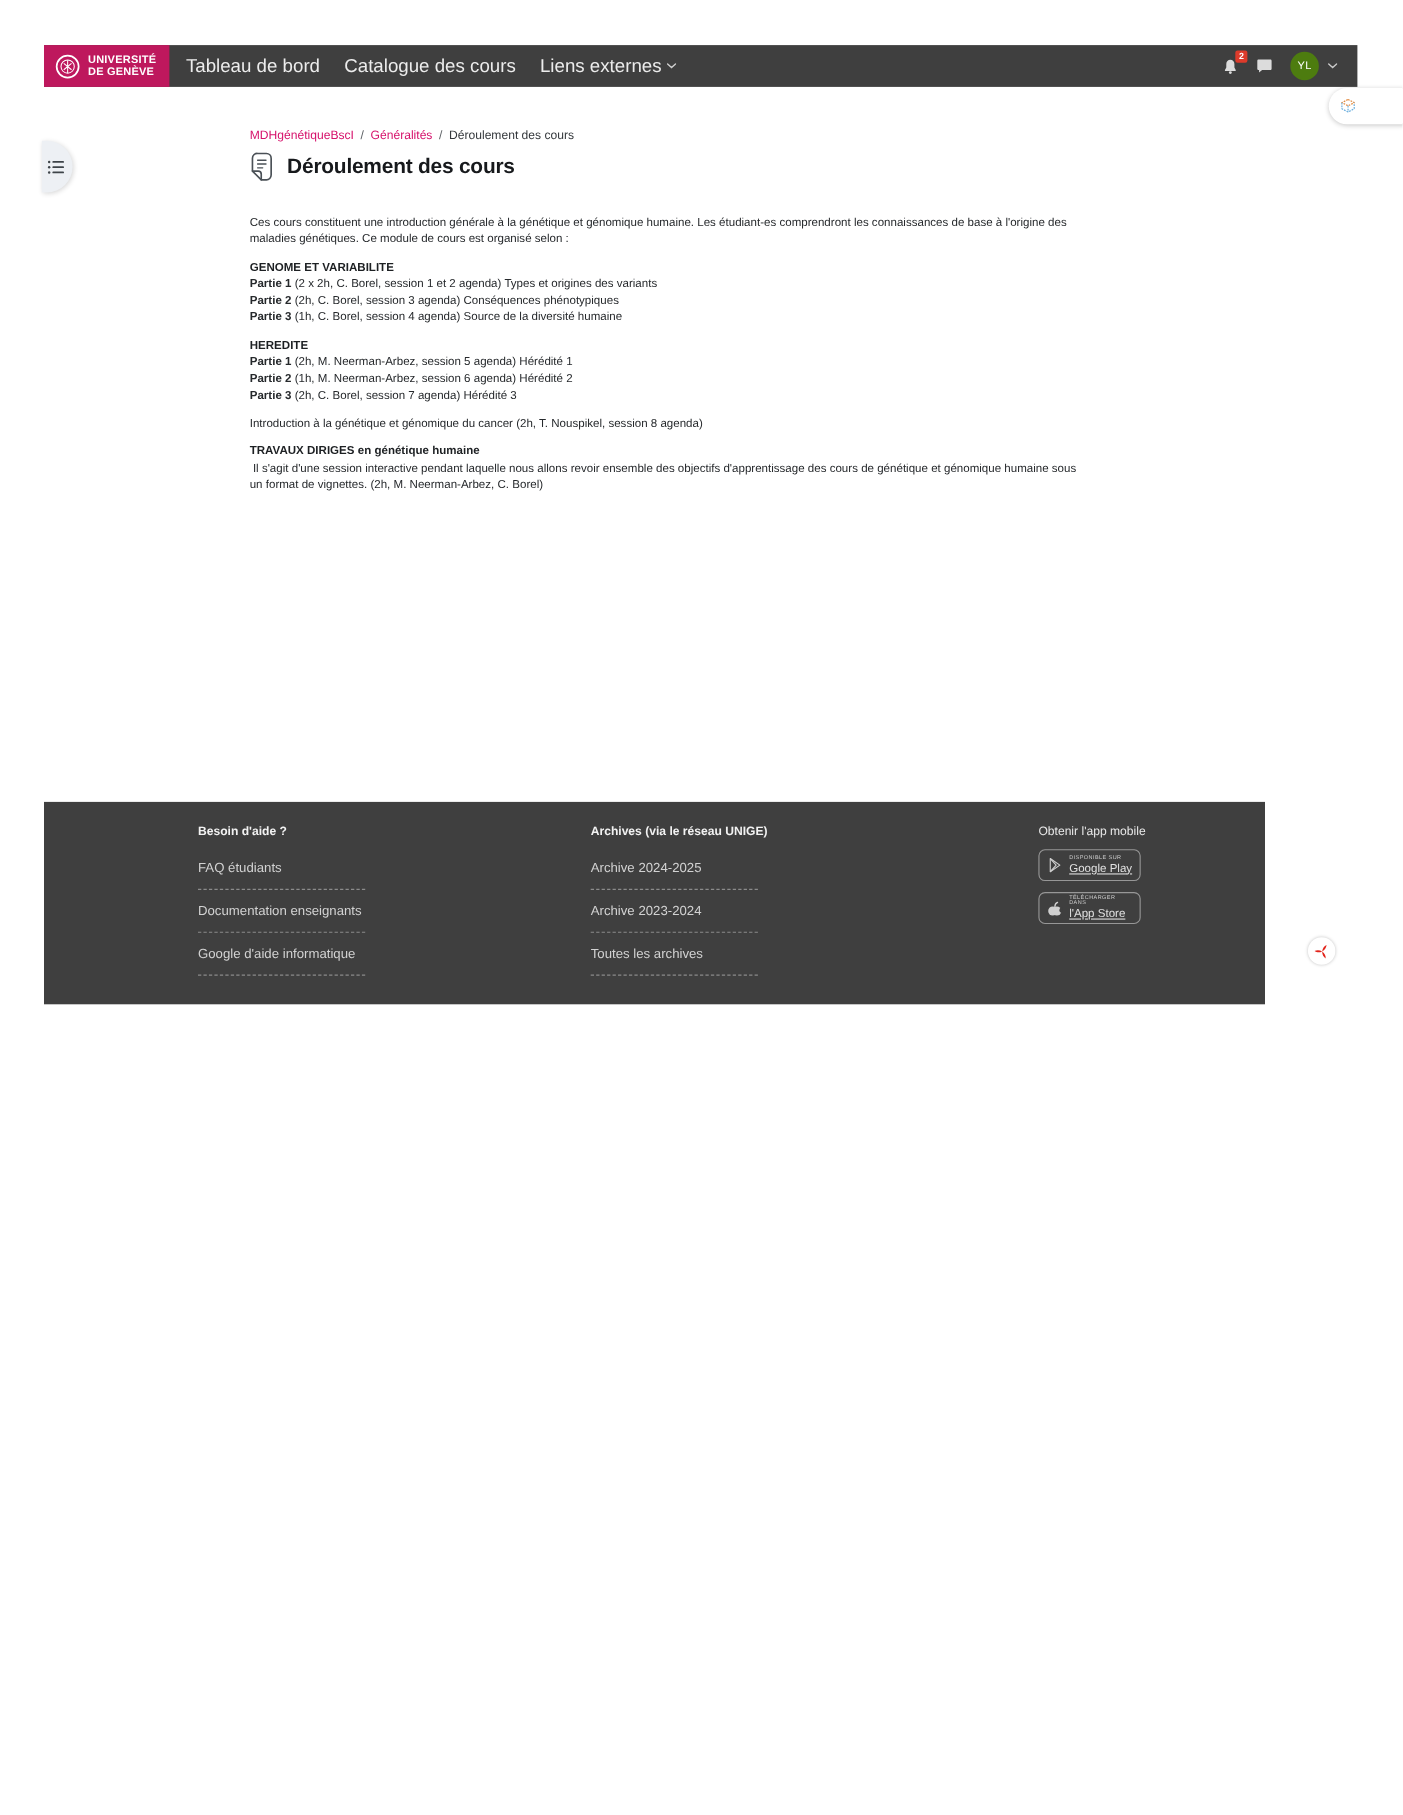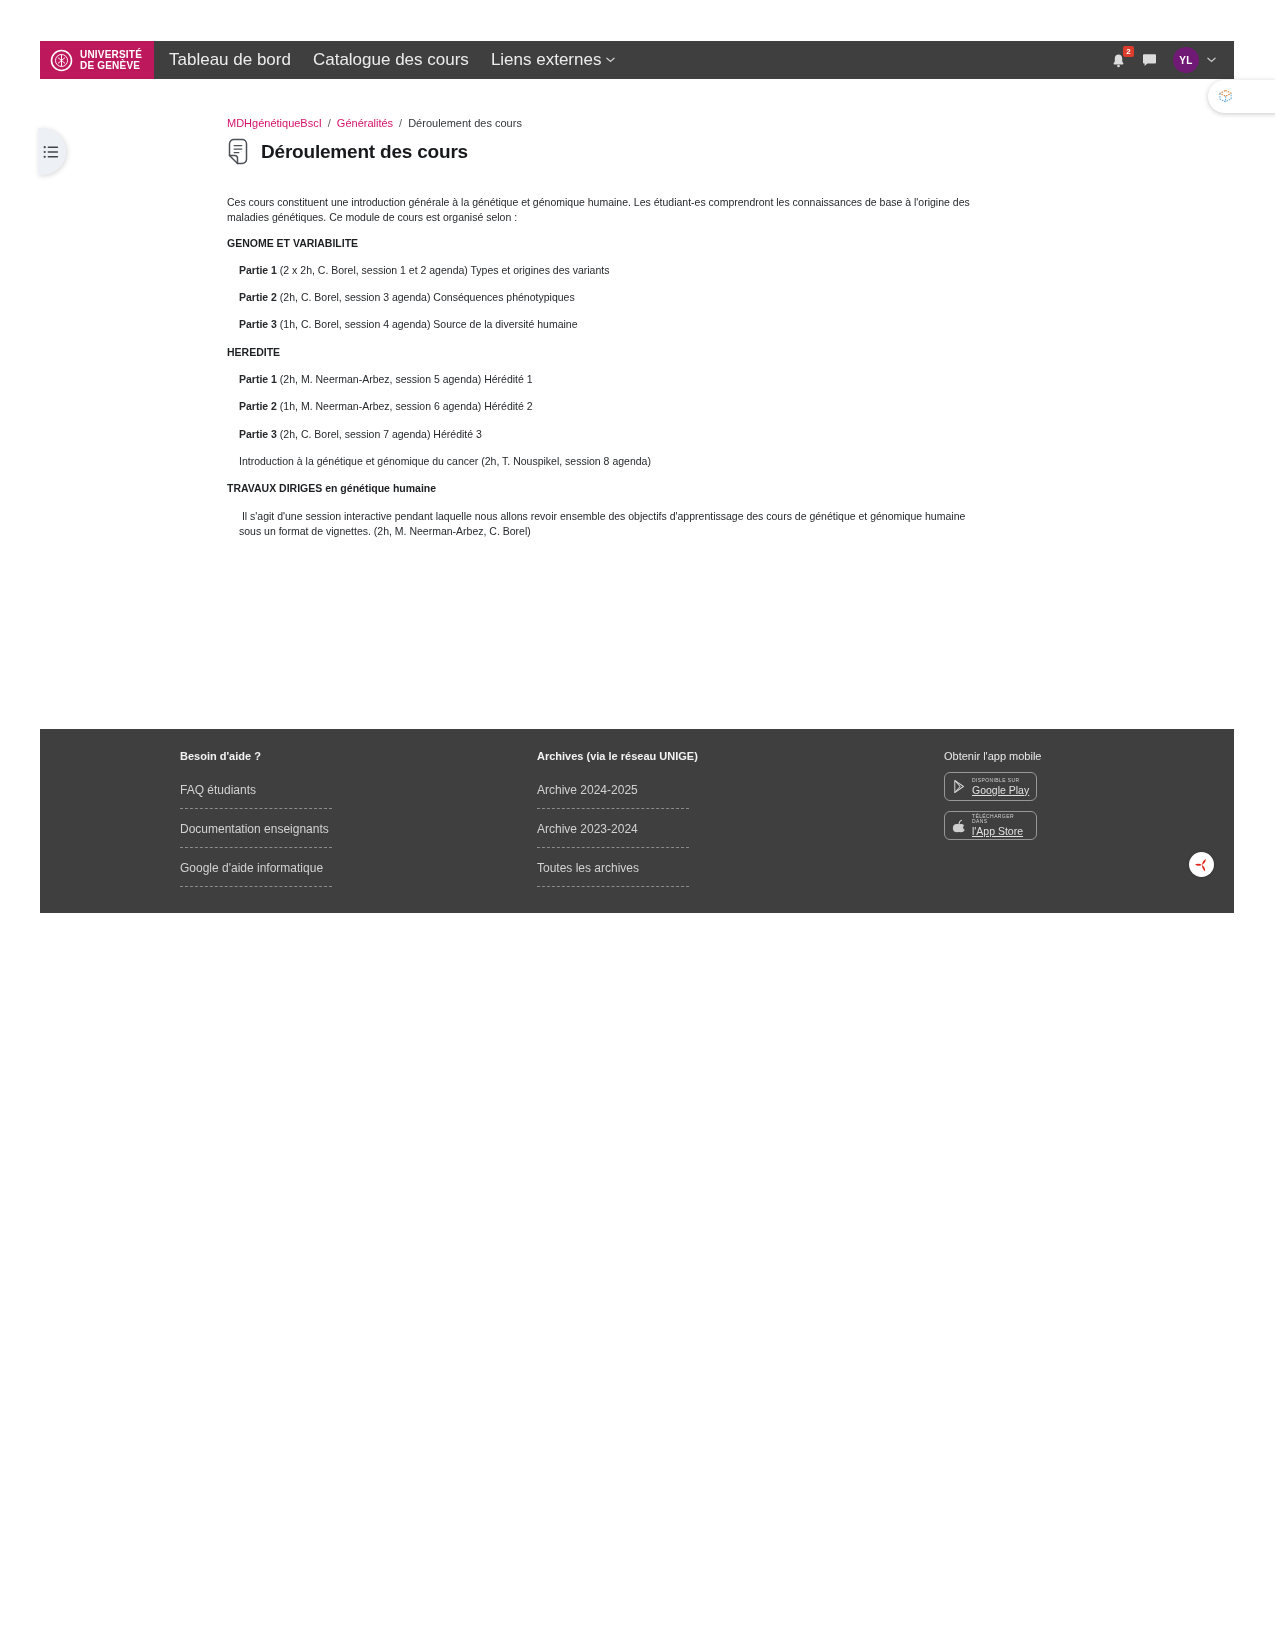--- a/index.html
+++ b/index.html
@@ -26,22 +26,22 @@
   .nav-links a { color:#ececec; font-size:17px; display:flex; align-items:center; gap:5px; }
   .nav-right { margin-left:auto; display:flex; align-items:center; gap:16px; padding-right:18px; }
   .icon-btn { position:relative; display:flex; align-items:center; cursor:pointer; }
   .notif-badge {
     position:absolute; top:-7px; right:-8px; min-width:11px; height:11px;
     background:#dd3b2b; color:#fff; font-size:8px; line-height:11px;
     text-align:center; border-radius:2px; padding:0 1px; font-weight:bold;
   }
   .user-menu { display:flex; align-items:center; gap:8px; cursor:pointer; }
   .avatar {
-    width:26px; height:26px; border-radius:50%; background:#701a75;
-    color:#fff; font-size:10px; font-weight:bold;
+    width:26px; height:26px; border-radius:50%; background:#4d7c0f;
+    color:#fff; font-size:10px; font-weight:normal;
     display:flex; align-items:center; justify-content:center; letter-spacing:.3px;
   }
 
   
   .ext-pill {
     position:absolute; left:1208px; top:80px; width:84px; height:33px;
     background:#fff; border-radius:17px; box-shadow:0 1px 5px rgba(0,0,0,.22);
     display:flex; align-items:center; padding-left:9px;
   }
 
@@ -56,27 +56,27 @@
   
   .main { position:absolute; left:227px; top:117px; width:758px; }
   .breadcrumb { display:flex; gap:6px; font-size:11px; align-items:baseline; }
   .breadcrumb a { color:#d6116b; }
   .crumb-sep { color:#5b5f63; }
   .crumb-current { color:#34383c; }
   .title-row { display:flex; align-items:center; gap:12px; margin-top:9px; }
   .page-title { margin:0; font-size:19px; font-weight:bold; color:#17191c; letter-spacing:-0.2px; }
   .intro { margin:30px 0 0; }
   .intro, .line { font-size:10.5px; line-height:15.3px; color:#26292c; }
-  .line { margin:12px; }
+  .line { margin:0; }
   .section { margin-top:10px; }
   .section h3 { margin:0; font-size:10.5px; line-height:15.3px; font-weight:bold; color:#1d2023; }
 
   
   .footer {
-    position:absolute; left:40px; top:729px; width:1194px; height:184px;
+    position:absolute; left:40px; top:729px; width:1110px; height:184px;
     background:#3f3f3f;
   }
   .fcol { position:absolute; top:21px; }
   .fcol-help { left:140px; }
   .fcol-archives { left:497px; }
   .fcol-apps { left:904px; }
   .fcol h4 { margin:0; font-size:11px; color:#f2f2f2; font-weight:bold; }
   .fcol-apps h4 { font-weight:normal; color:#e8e8e8; font-size:11px; }
   .fcol ul { list-style:none; margin:8px 0 0; padding:0; width:152px; }
   .fcol li { border-bottom:1px dashed #8b8b8b; padding:10px 0 10px; }

